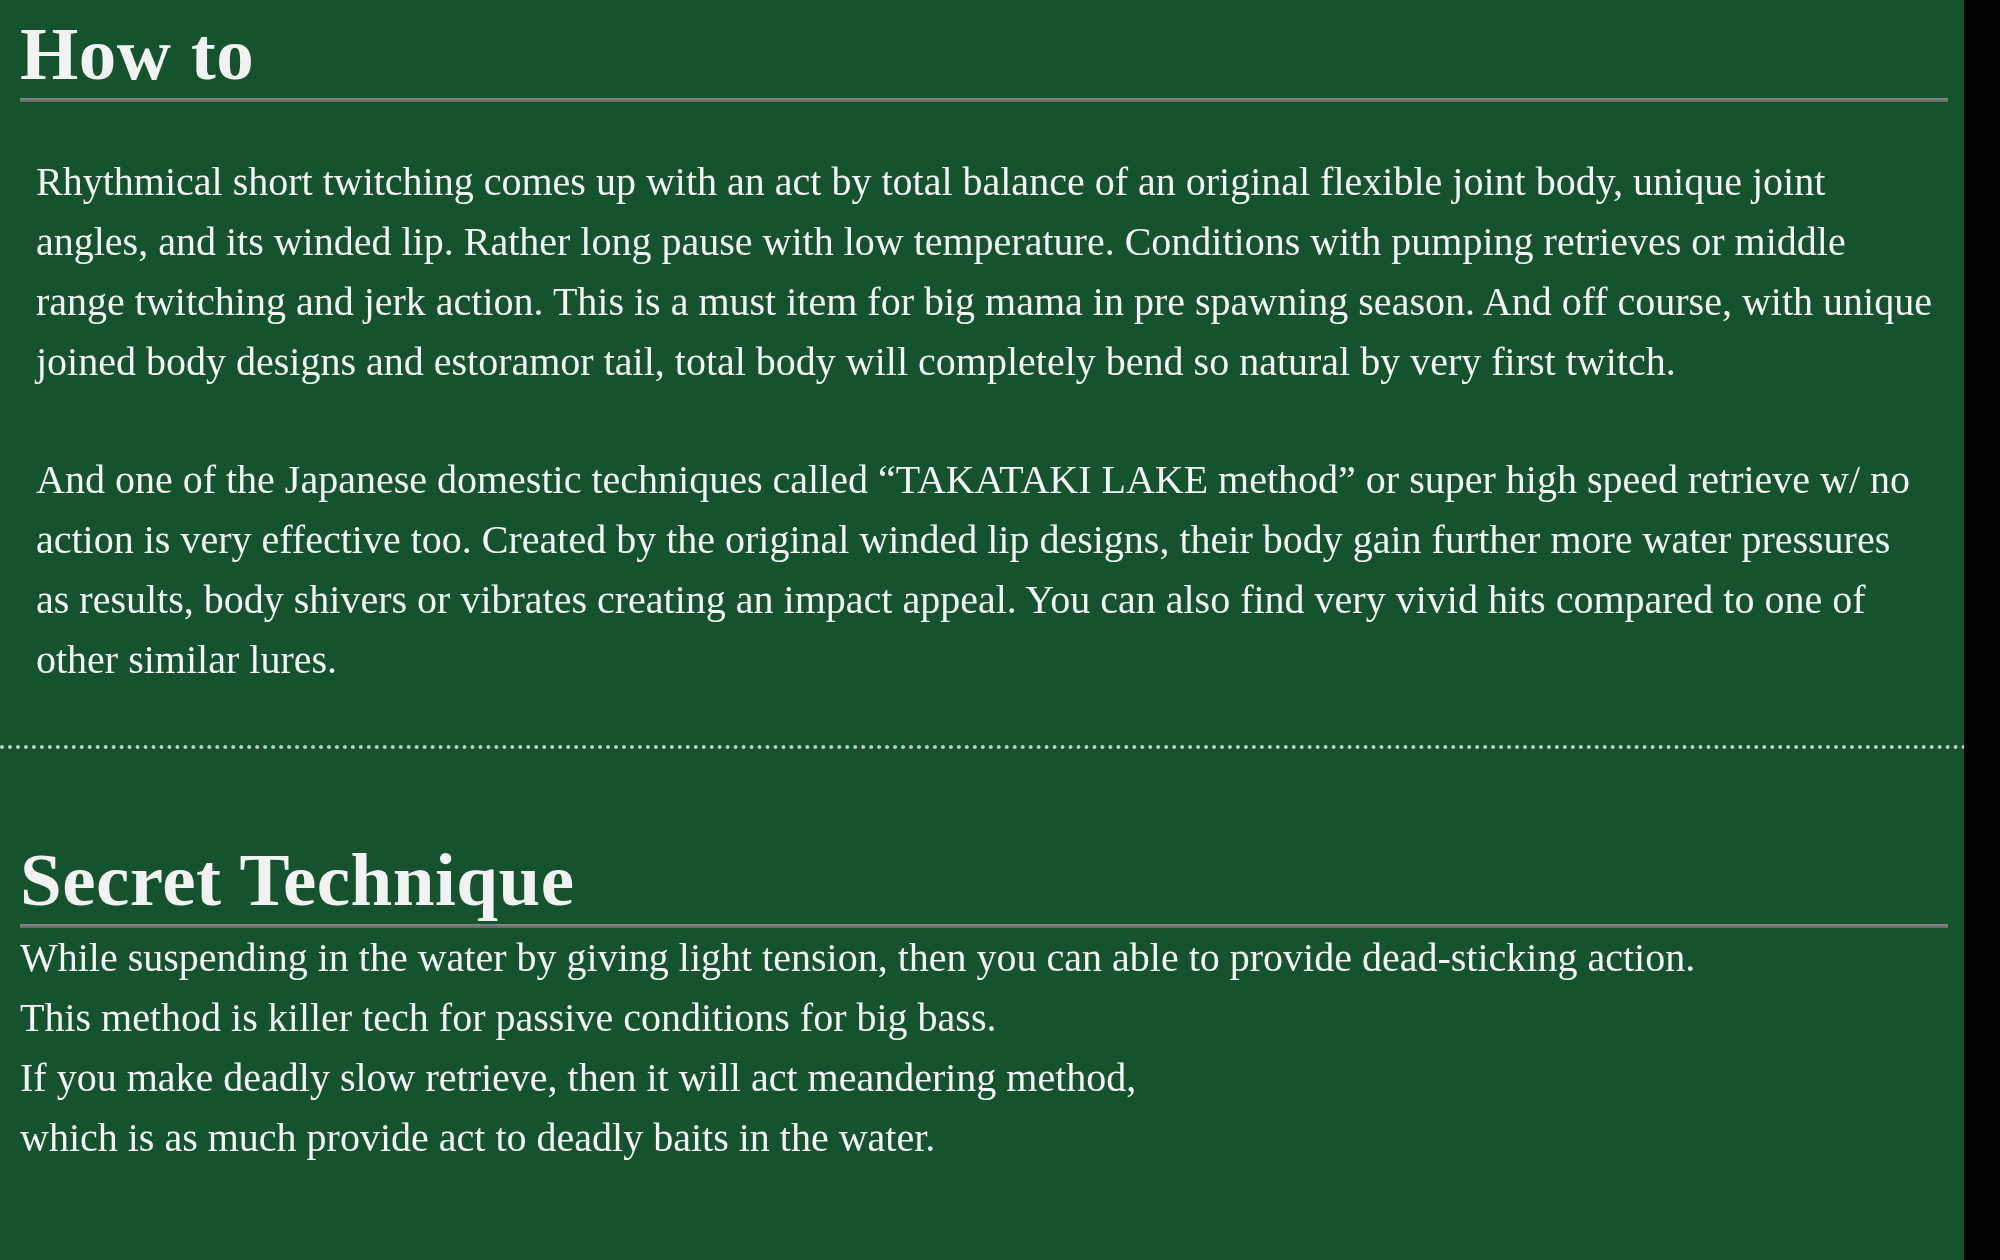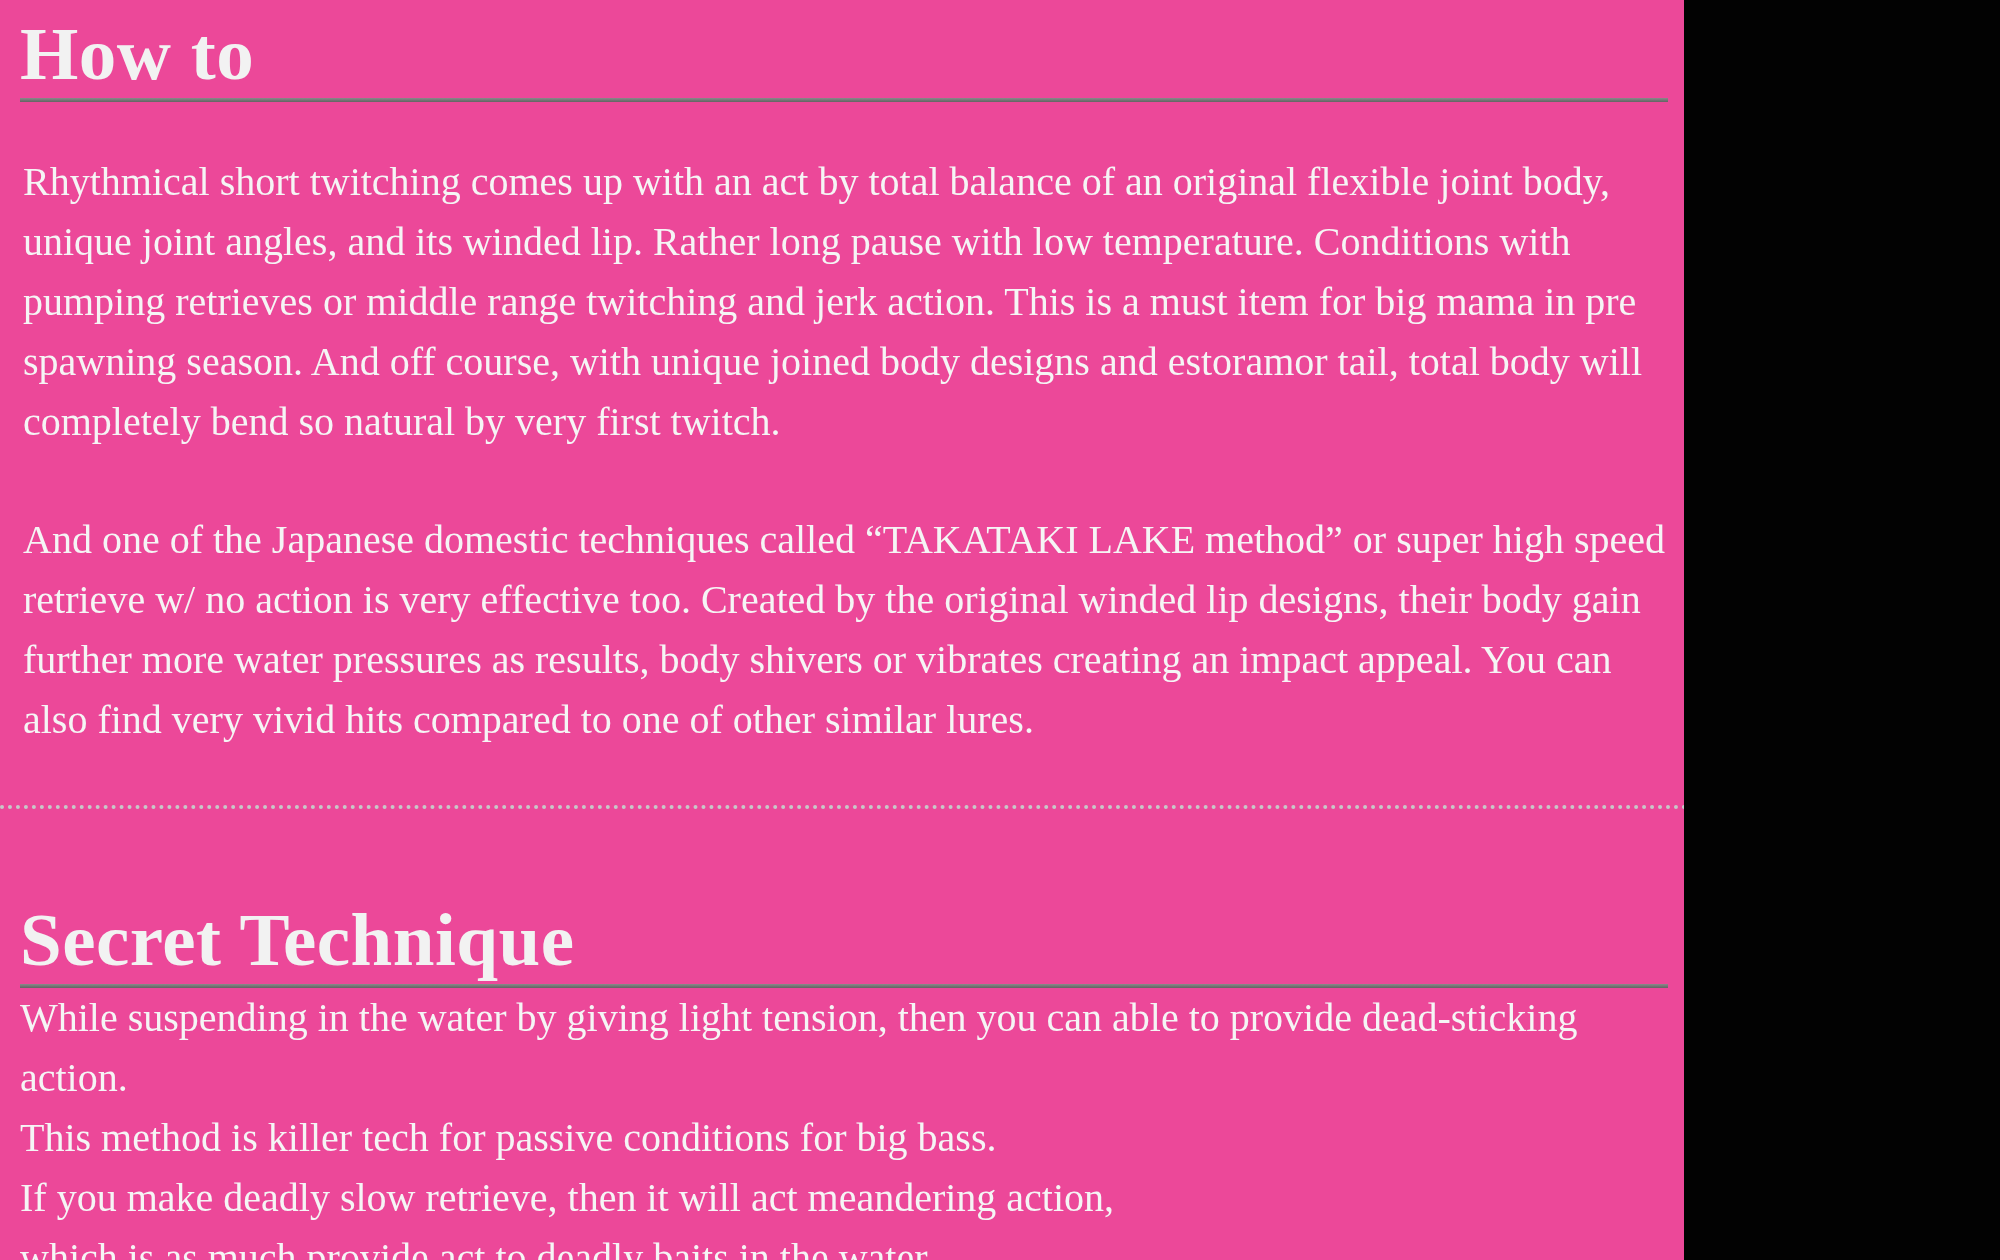--- a/index.html
+++ b/index.html
@@ -2,23 +2,23 @@
 <html><head>
 <meta charset="utf-8">
 <style>
   html, body {
     margin: 0;
     padding: 0;
     background: #020202;
   }
   .page {
     position: relative;
-    width: 1684px;
+    width: 1964px;
     height: 1260px;
-    background: #ec4899;
+    background: #14532d;
     overflow: hidden;
     font-family: "Liberation Serif", "DejaVu Serif", serif;
     color: #f5f5f5;
     box-sizing: border-box;
     padding: 12px 16px 30px 20px;
   }
   .section-title {
     font-size: 75px;
     font-weight: bold;
     line-height: 1.12;
@@ -28,21 +28,21 @@
   }
   .title-rule {
     border: none;
     height: 4px;
     background: linear-gradient(#8a8a8a, #636363);
     margin: 2px 0 0 0;
   }
   .body-paragraph {
     font-size: 40px;
     line-height: 60px;
-    margin: 3px;
+    margin: 16px;
   }
   .para-first { margin-top: 50px; }
   .para-next  { margin-top: 58px; }
   .dotted-divider {
     border: none;
     border-top: 4px dotted #c8c8c8;
     height: 0;
     margin: 55px -36px 0 -20px; 
   }
   .section-second .section-title {
@@ -68,18 +68,18 @@
   </section>
 
   <hr class="dotted-divider">
 
   <section class="section-second">
     <h1 class="section-title">Secret Technique</h1>
     <hr class="title-rule">
     <div class="line-block">
       <div class="text-line">While suspending in the water by giving light tension, then you can able to provide dead-sticking action.</div>
       <div class="text-line">This method is killer tech for passive conditions for big bass.</div>
-      <div class="text-line">If you make deadly slow retrieve, then it will act meandering action,</div>
+      <div class="text-line">If you make deadly slow retrieve, then it will act meandering method,</div>
       <div class="text-line">which is as much provide act to deadly baits in the water.</div>
     </div>
   </section>
 
 </div>
 
 </body></html>

